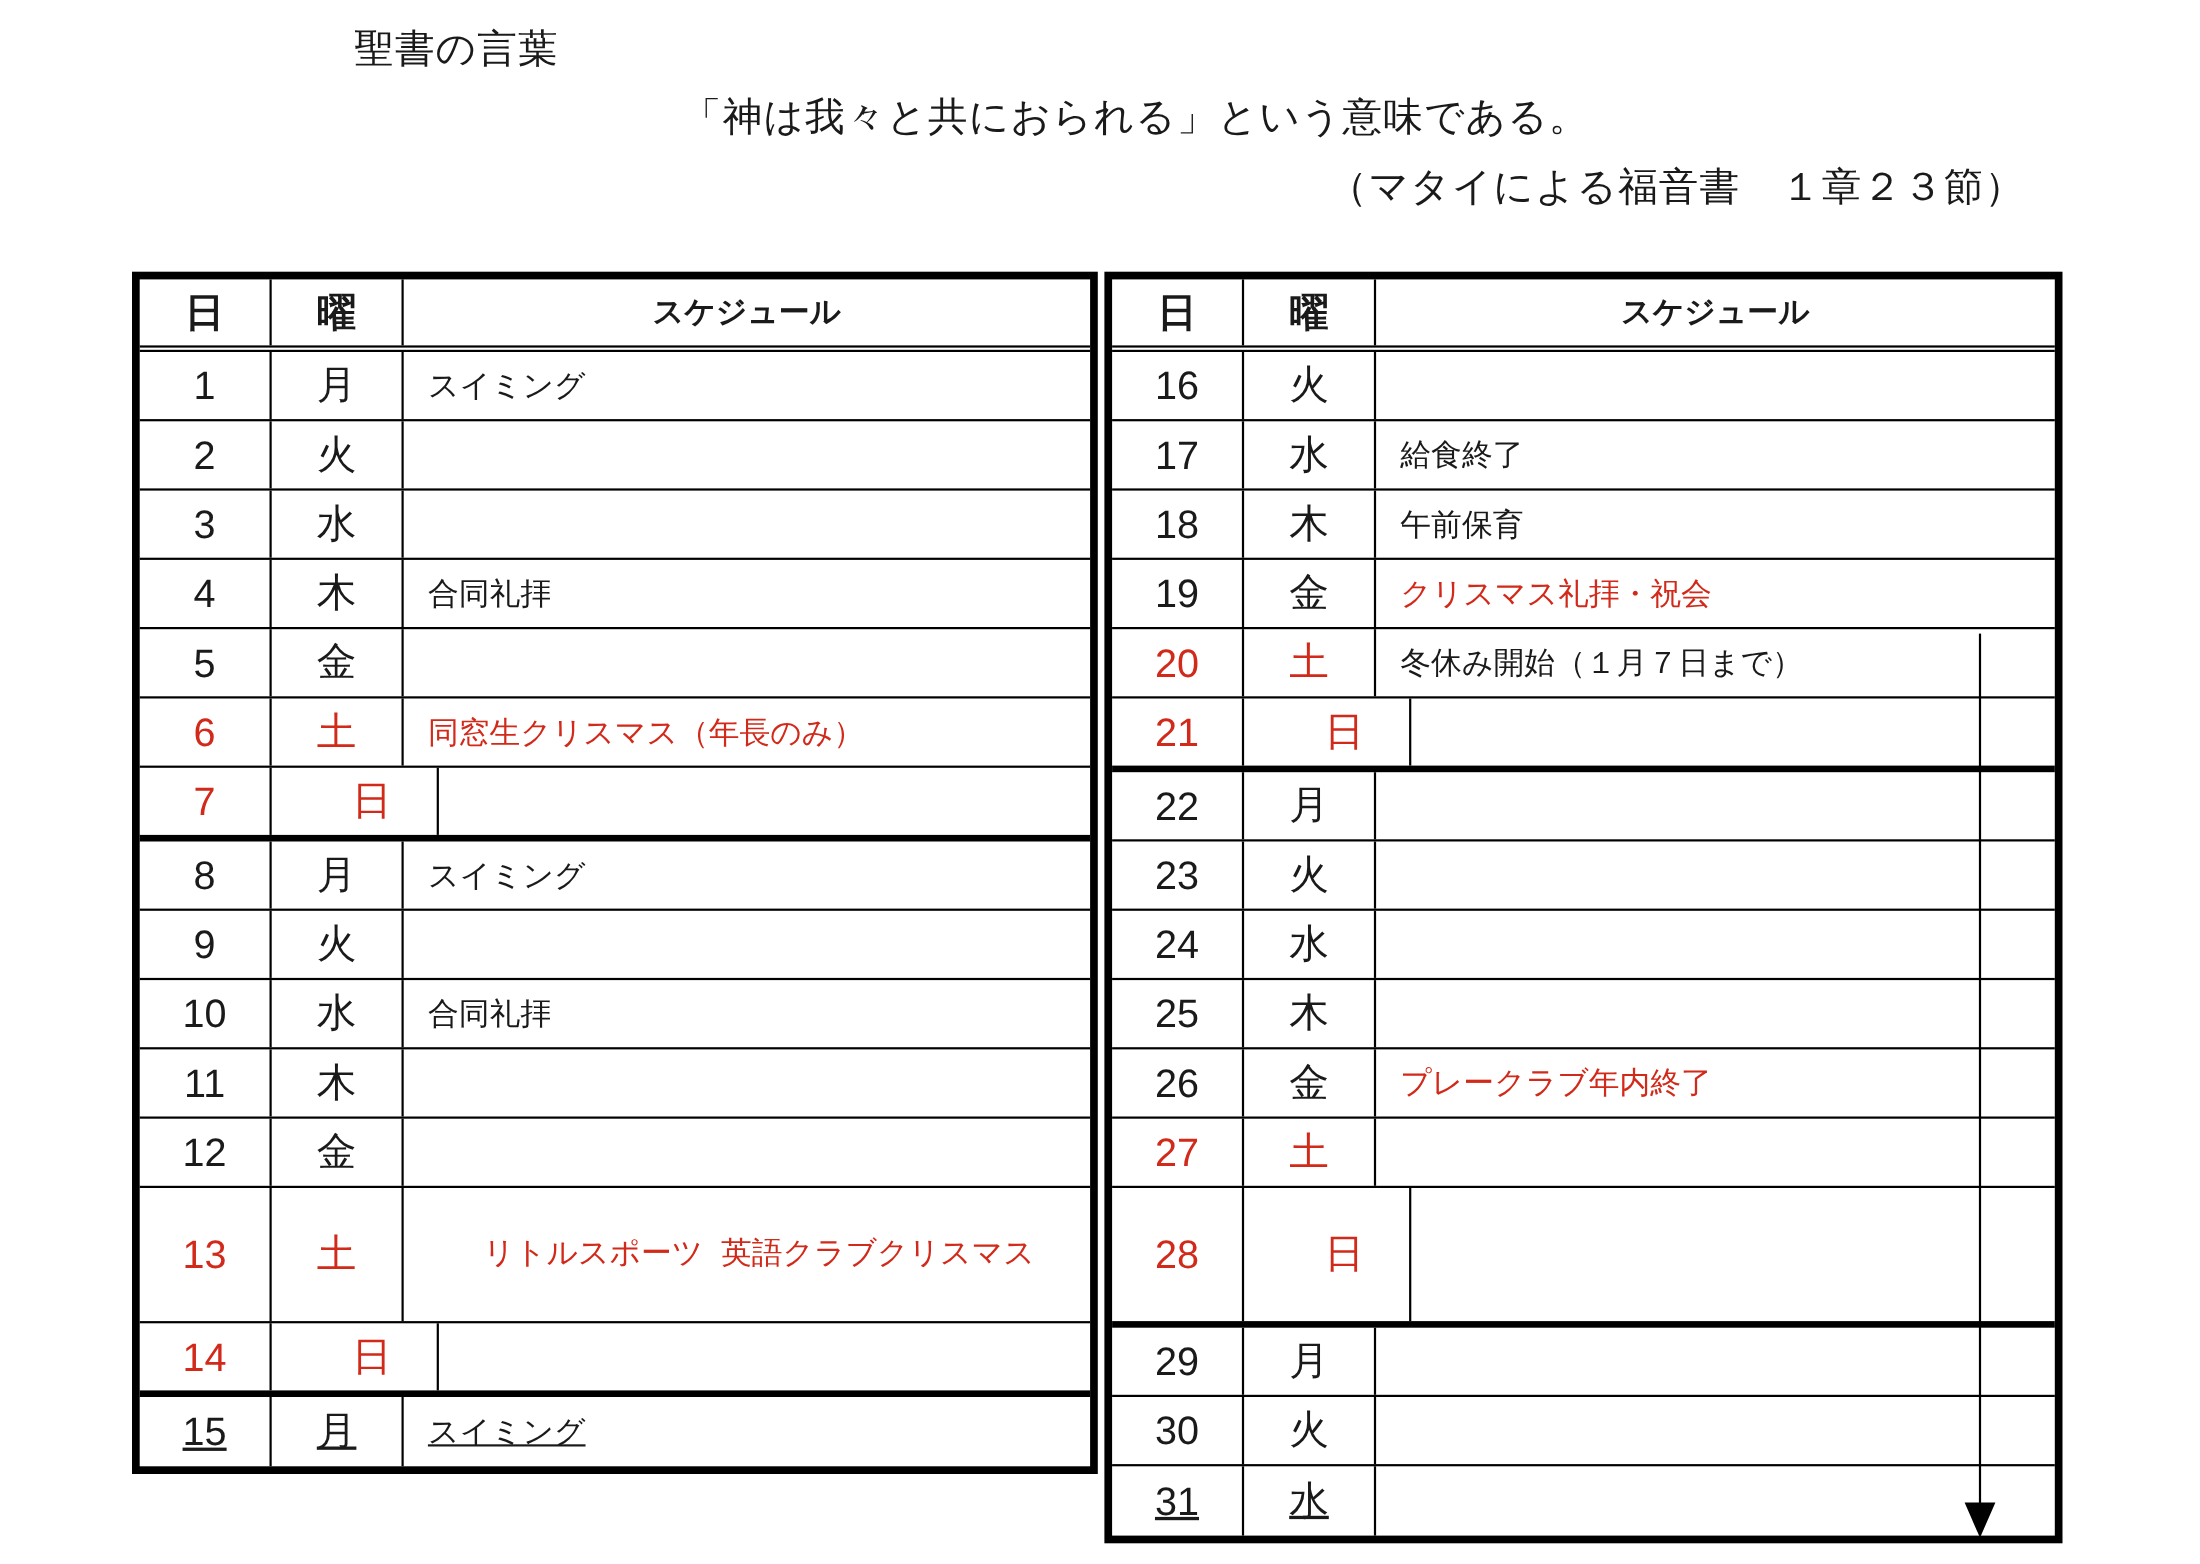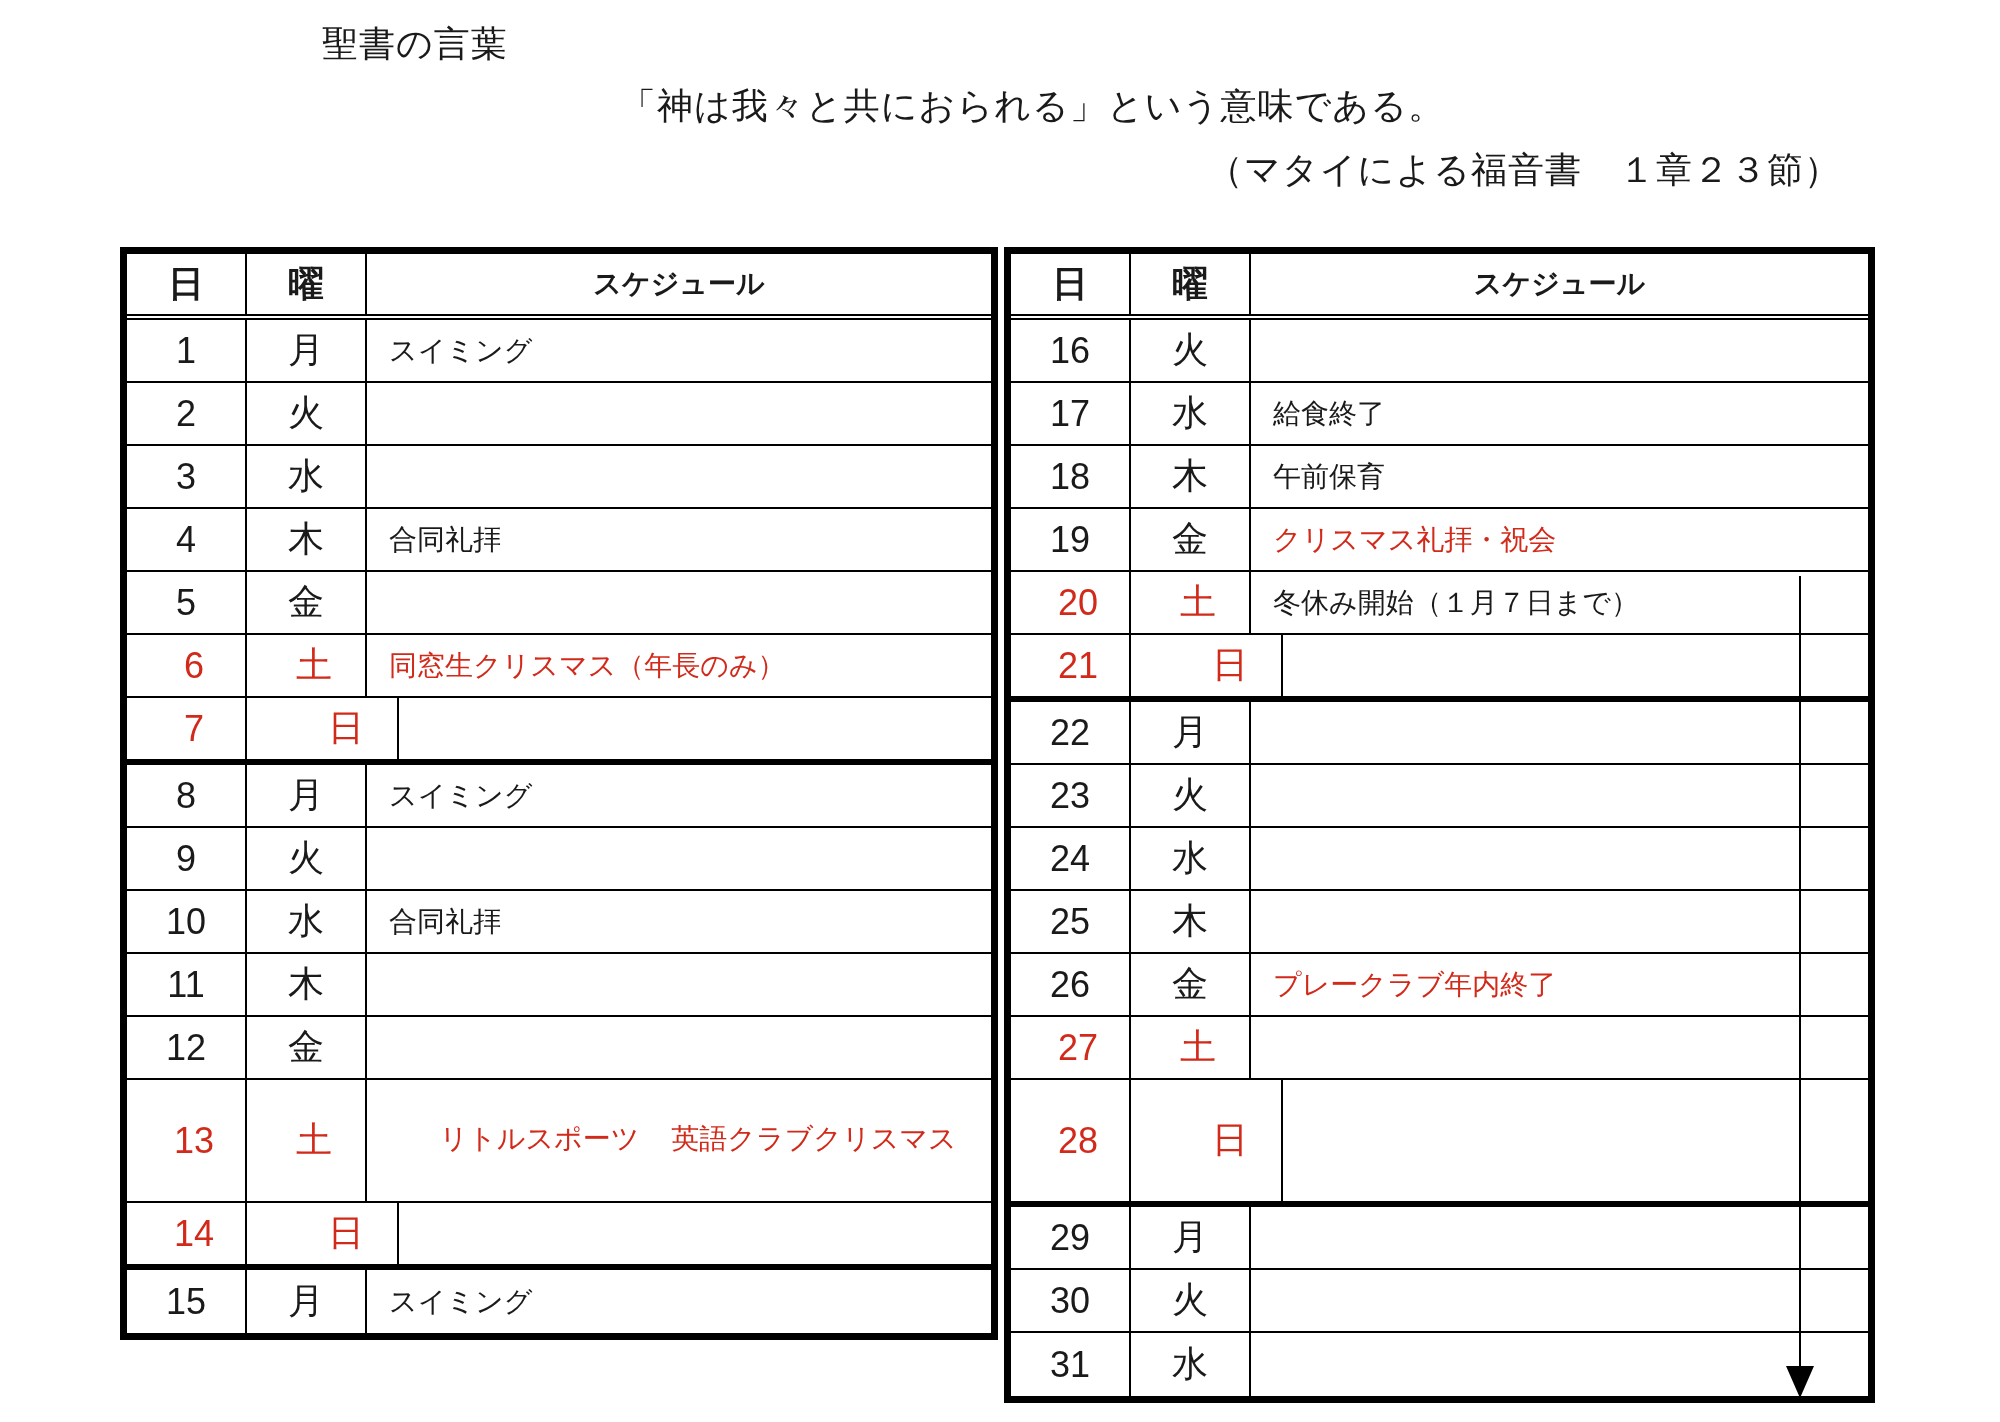--- a/index.html
+++ b/index.html
@@ -16,31 +16,31 @@
   .cal{
     position:absolute; box-sizing:border-box; border:7px solid var(--line);
     display:flex; flex-direction:column; background:#fff;
   }
   .row{display:flex; box-sizing:border-box; border-bottom:2px solid var(--line); flex:0 0 auto;}
   .row.hdr{height:66px; border-bottom:6px double var(--line); font-weight:bold;}
   .row.s{height:63px;}
   .row.we{height:67px; border-bottom-width:6px; border-bottom-style:solid;gap:32px;}
   .row.tall{height:123px;}
   .row.tall.we{height:127px;}
-  .row.last{border-bottom:none;}
+  .row.last{border-bottom:none;text-decoration:underline;}
   .cell{
     box-sizing:border-box; display:flex; align-items:center; justify-content:center;
     font-size:36px; overflow:hidden;
   }
   .cell.day{width:120px; border-right:2px solid var(--line);}
   .cell.wd{width:120px; border-right:2px solid var(--line);}
   .cell.sch{flex:1; justify-content:flex-start; padding-left:22px; font-size:28px;}
   .cell.sch.center{justify-content:center; padding-left:0;}
   .cell.sch.two{flex-direction:row; align-items:flex-start; justify-content:center; gap:16px;margin-top:40px;}
-  [data-color="red"]{color:var(--red);padding-left:16px;}
+  [data-color="red"]{color:var(--red);}
   [data-color="black"]{color:var(--ink);}
   
   .arrow-line{position:absolute; width:2px; background:var(--line);}
   .arrow-head{
     position:absolute; width:0; height:0;
     border-left:14px solid transparent; border-right:14px solid transparent;
     border-top:32px solid var(--line);
   }
 </style>
 </head>

